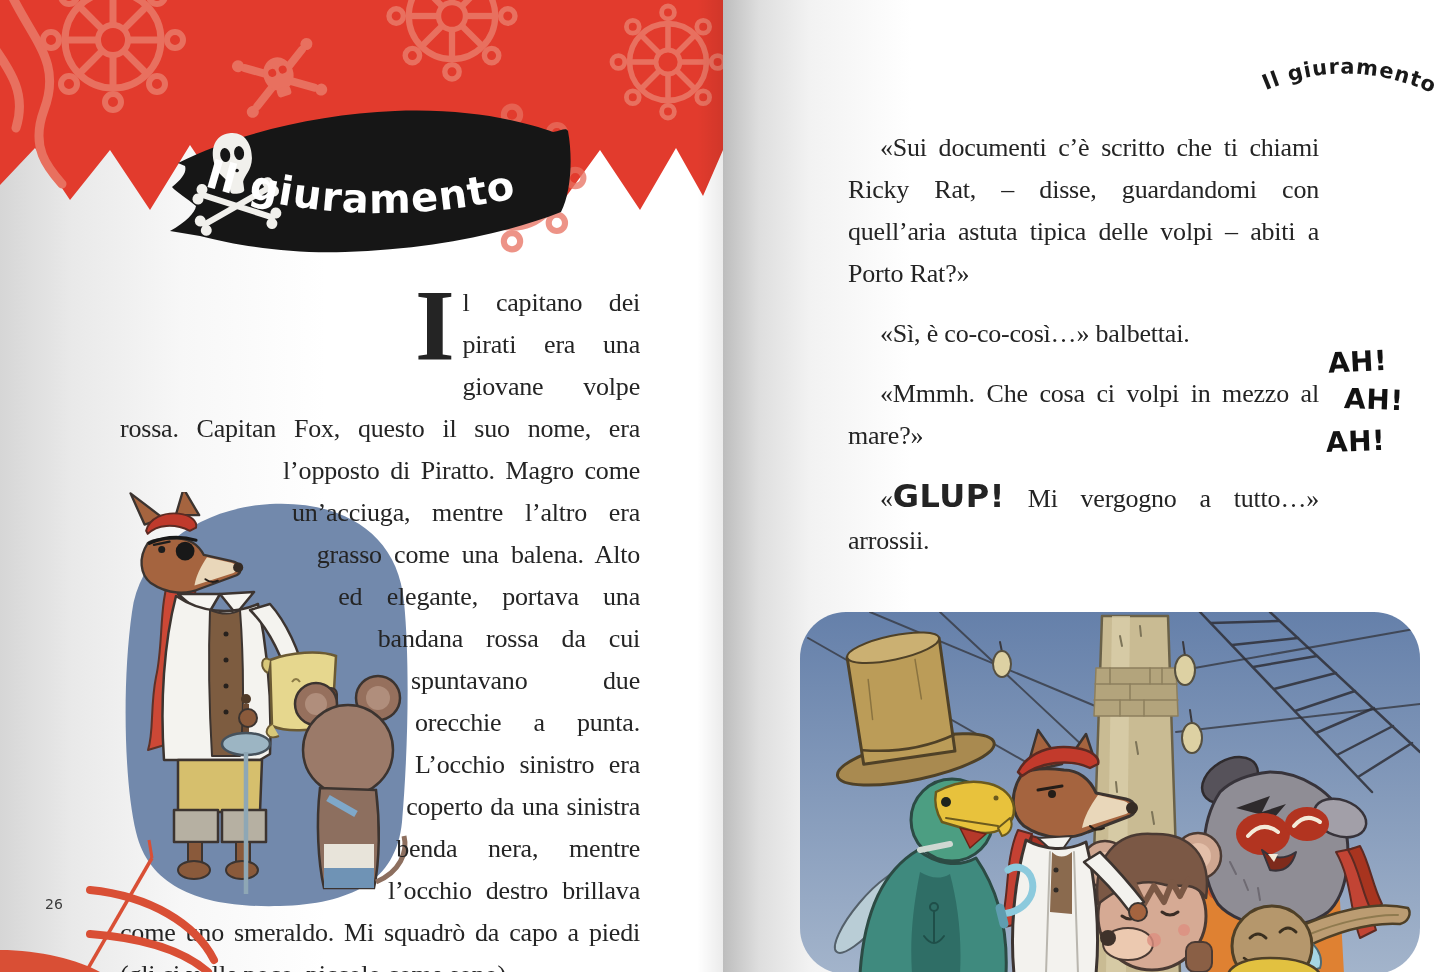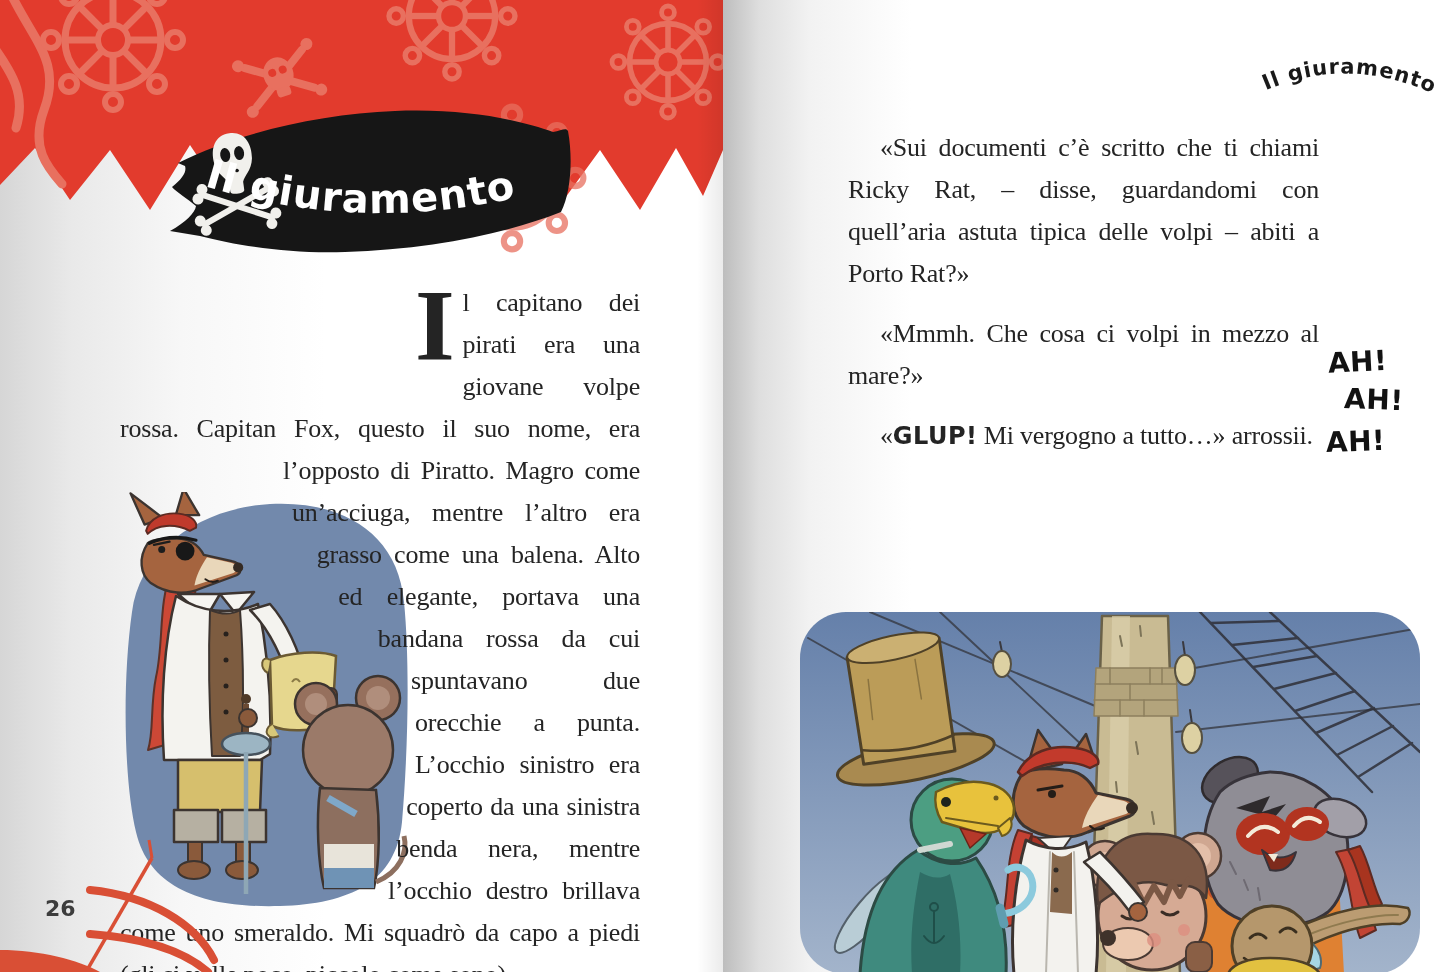--- a/index.html
+++ b/index.html
@@ -25,28 +25,28 @@
     font-size:26px;line-height:42px;text-align:justify;letter-spacing:-0.2px;}
   .dropcap{float:left;font-weight:bold;font-size:102px;line-height:84px;
     padding:0 8px 0 0;margin-top:2px;}
   .illu-float{float:left;width:295px;height:628px;
     shape-outside:polygon(0px 210px,157px 210px,165px 252px,190px 294px,210px 336px,250px 378px,285px 420px,290px 462px,280px 504px,270px 546px,262px 588px,262px 628px,0px 628px);
     shape-margin:6px;}
   .illu-float svg{display:block;margin-top:210px;}
 
   .footer-decor{position:absolute;left:0;top:838px;}
   .page-number{position:absolute;left:45px;top:896px;
-    font-family:"DejaVu Sans", sans-serif;font-weight:bold;font-size:22px;color:#3d3d3d;}
+    font-family:"DejaVu Sans", sans-serif;font-weight:normal;font-size:14px;color:#3d3d3d;}
 
   .running-header-svg{position:absolute;left:525px;top:36px;}
 
   .rp-text{position:absolute;left:107px;top:109px;width:507px;
     font-size:26px;line-height:42px;text-align:justify;letter-spacing:-0.2px;}
   .rp-text p{margin:18px;text-indent:32px;}
-  .shout{font-family:"DejaVu Sans", sans-serif;font-weight:800;font-size:24px;letter-spacing:0.5px;}
+  .shout{font-family:"DejaVu Sans", sans-serif;font-weight:800;font-size:32px;letter-spacing:0.5px;}
 
   .laughter{position:absolute;left:605px;top:344px;width:110px;
     font-family:"DejaVu Sans", sans-serif;font-weight:800;font-size:28px;color:#121212;
     letter-spacing:0.5px;}
   .laughter .ah{height:40px;}
   .laughter .ah:nth-child(1){transform:rotate(-3deg);}
   .laughter .ah:nth-child(2){transform:translateX(16px) rotate(2deg);}
   .laughter .ah:nth-child(3){transform:translateX(-2px) rotate(-2deg);}
 
   .illu-right{position:absolute;left:77px;top:612px;}
@@ -232,20 +232,21 @@
       <defs>
           <path id="arch-r" d="M 14,56 Q 98,18 186,58" fill="none"></path>
         </defs>
       <text font-family="DejaVu Sans, sans-serif" font-size="21" font-weight="bold" fill="#191919" letter-spacing="1">
         <textPath href="#arch-r" startOffset="4">Il giuramento</textPath>
       </text>
     </svg>
 
     <div class="rp-text">
       <p>«Sui documenti c’è scritto che ti chiami Ricky Rat, – disse, guardandomi con quell’aria astuta tipica delle volpi – abiti a Porto Rat?»</p>
+      <p>«Sì, è co-co-così…» balbettai.</p>
       <p>«Mmmh. Che cosa ci volpi in mezzo al mare?»</p>
       <p><span>«</span><span class="shout">GLUP!</span><span> Mi vergogno a tutto…» arrossii.</span></p>
     </div>
 
     <div class="laughter">
       <div class="ah">AH!</div>
       <div class="ah">AH!</div>
       <div class="ah">AH!</div>
     </div>
 

